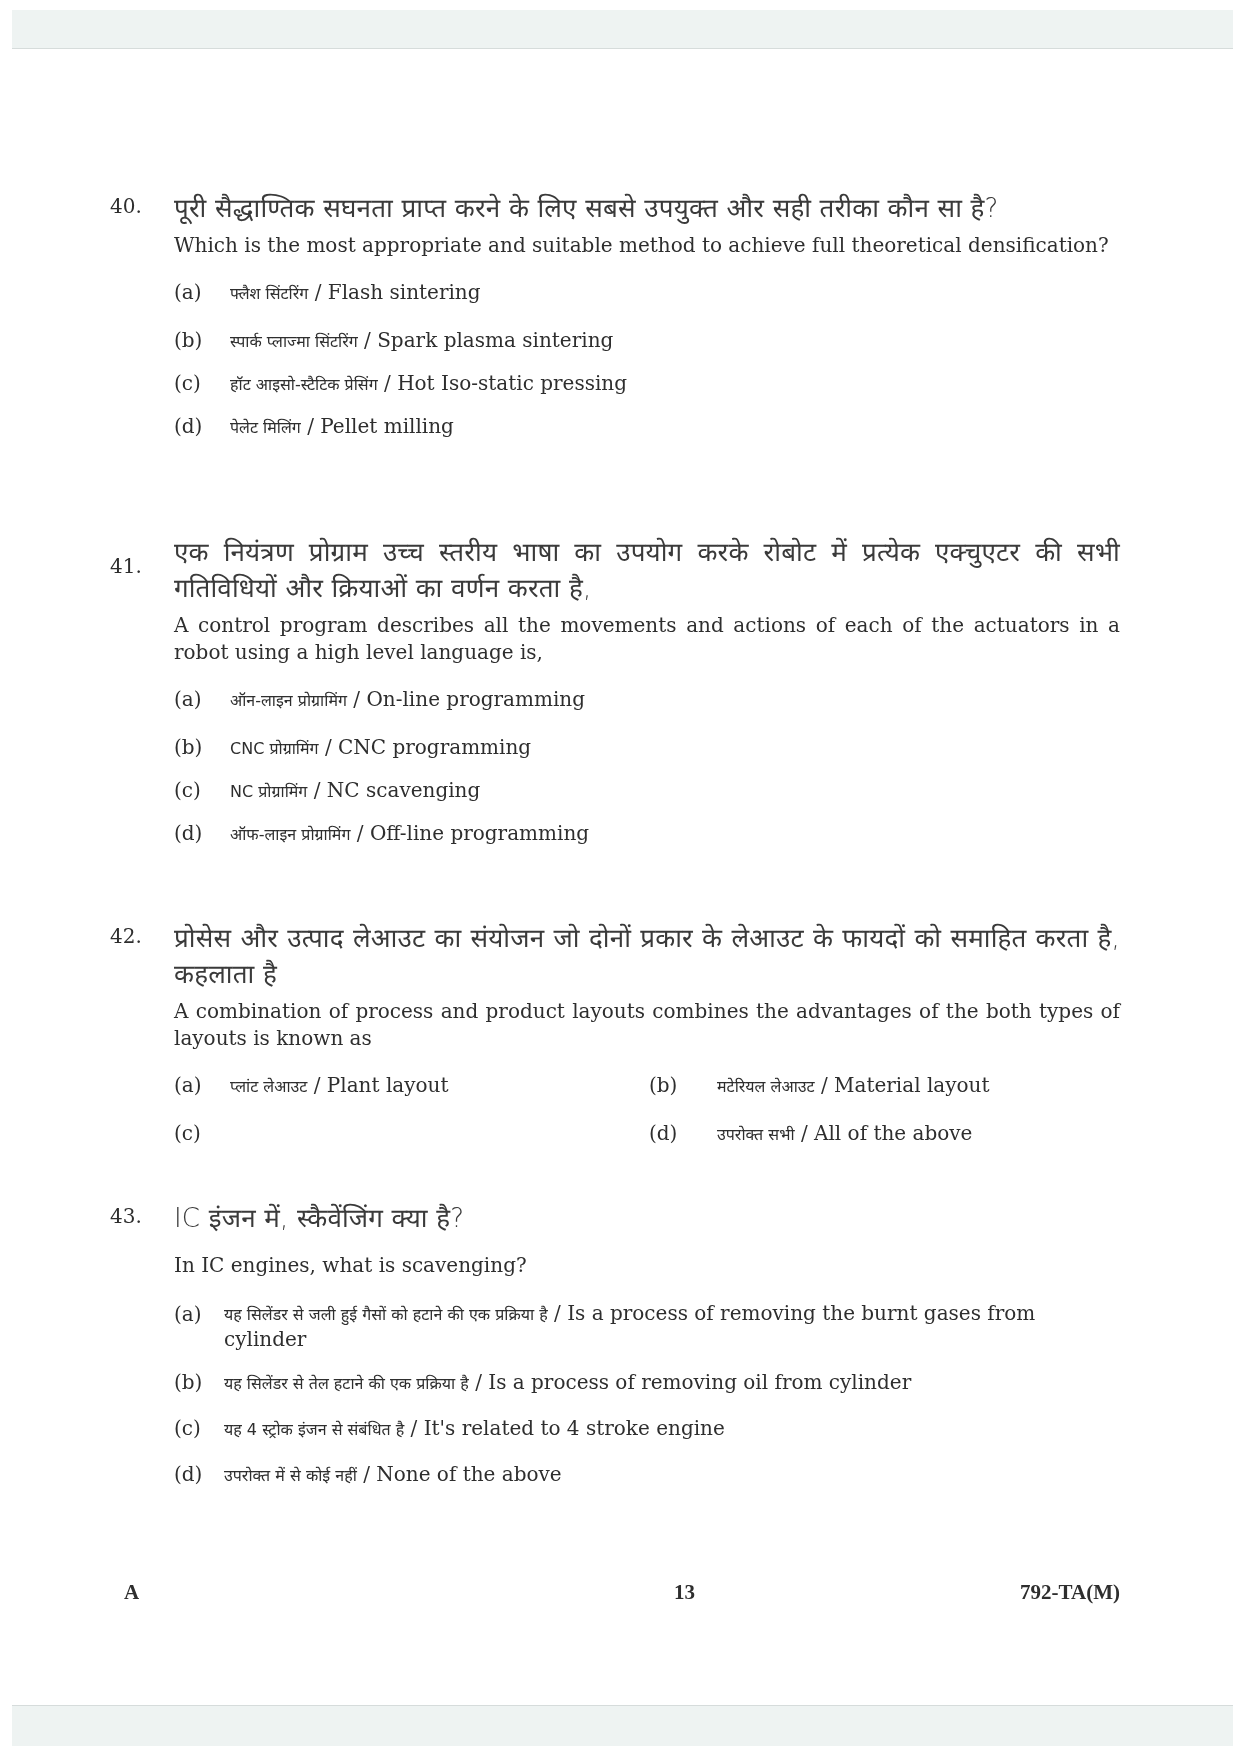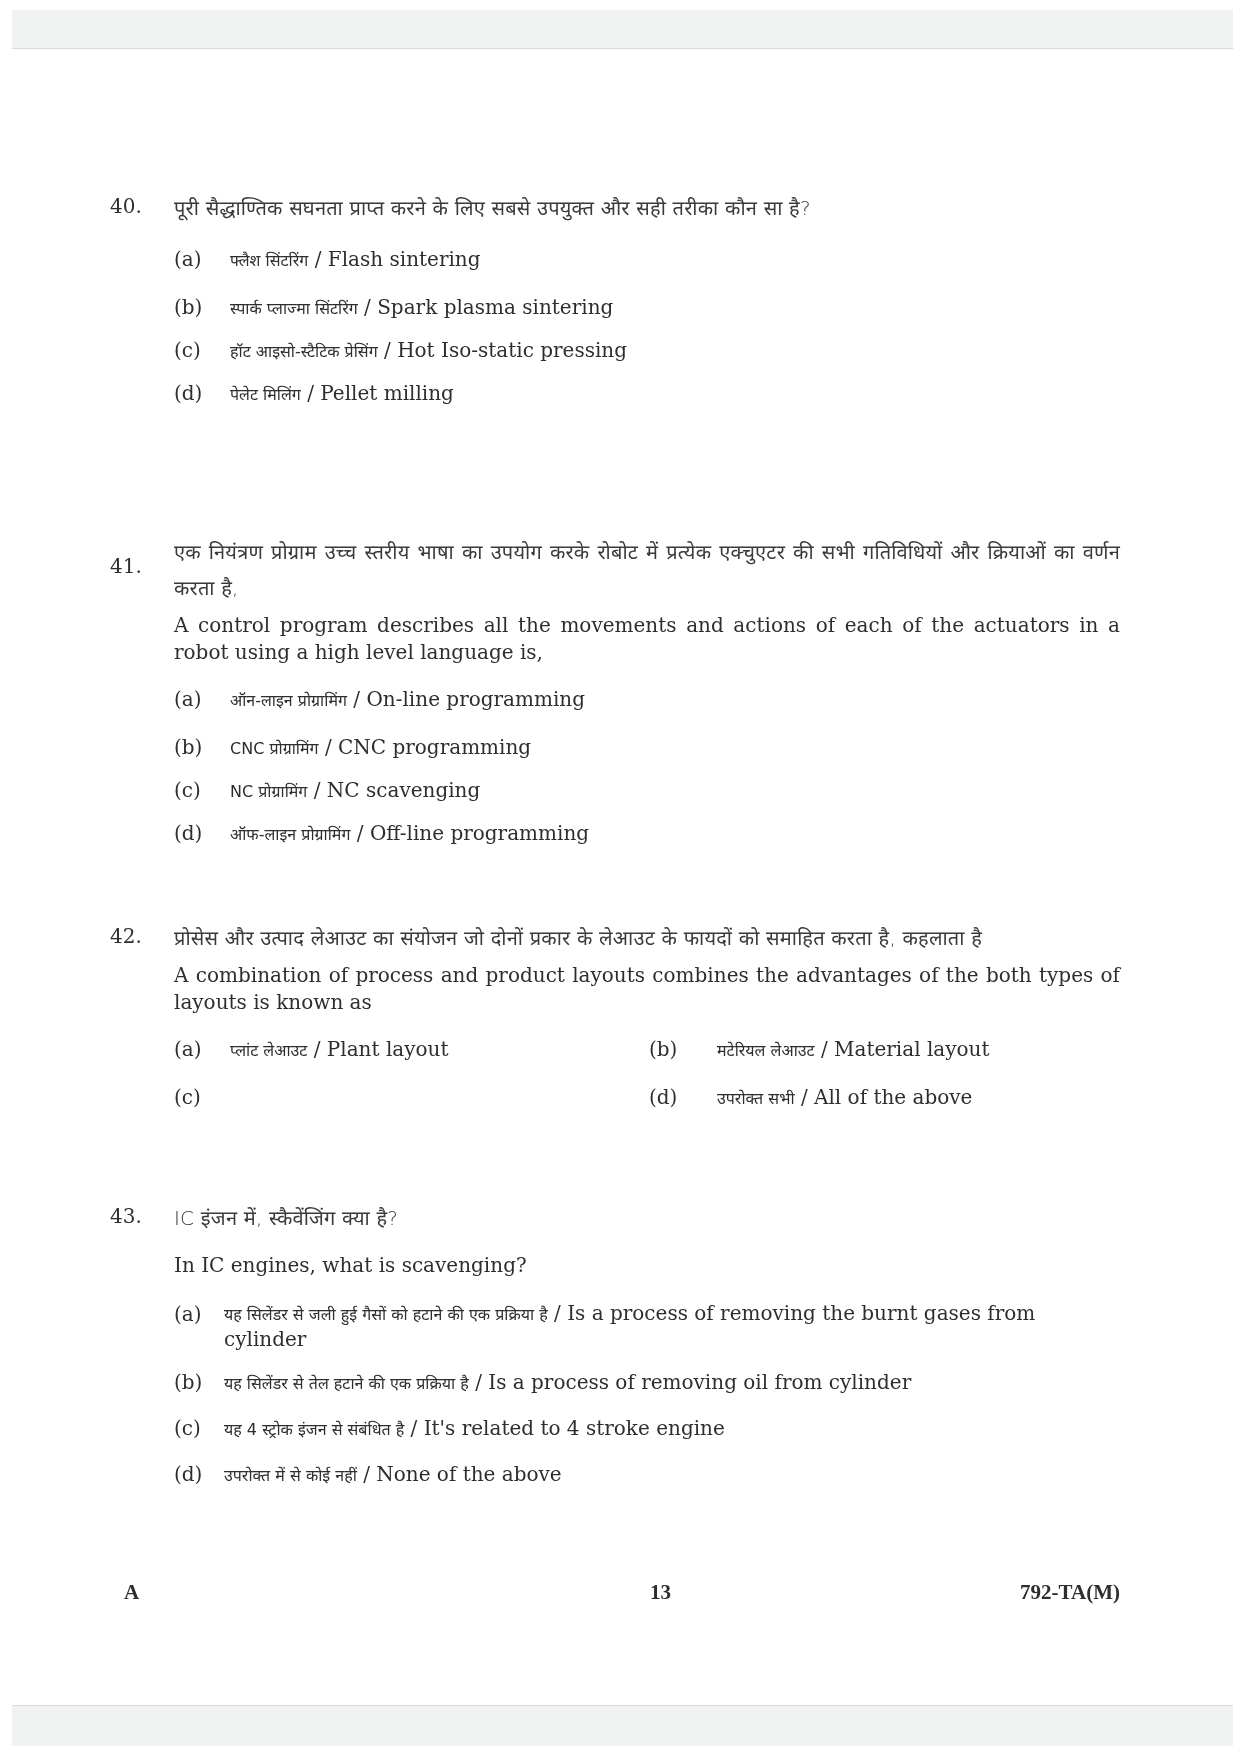--- a/index.html
+++ b/index.html
@@ -5,41 +5,42 @@
     html, body { margin: 0; padding: 0; }
     body {
       width: 1241px; height: 1755px; background: #ffffff; position: relative;
       font-family: "DejaVu Serif", "Liberation Serif", serif; color: #2e2e2e; overflow: hidden;
     }
     .band { position: absolute; left: 12px; width: 1221px; background: #eef3f2; }
     .band-top { top: 10px; height: 38px; border-bottom: 1px solid #d6dcdb; }
     .band-bottom { top: 1705px; height: 40px; border-top: 1px solid #d6dcdb; }
     .q { position: absolute; left: 110px; width: 1010px; }
     .qnum { position: absolute; left: 0; top: 0; font-size: 20px; }
-    .hi { margin-left: 64px; font-size: 20px; line-height: 36px; font-family: "DejaVu Sans", sans-serif; font-weight: 300; color: #3a3a3a; letter-spacing: 0.2px; }
+    .hi { margin-left: 64px; font-size: 26px; line-height: 36px; font-family: "DejaVu Sans", sans-serif; font-weight: 300; color: #3a3a3a; letter-spacing: 0.2px; }
     .en { margin-left: 64px; font-size: 20px; line-height: 27px; margin-top: 6px; text-align: justify; }
     .opts { margin-left: 64px; margin-top: 14px; }
     .opt { display: flex; font-size: 20px; line-height: 27px; margin-bottom: 20px; }
     .opt .lbl { width: 56px; flex: none; }
     .opt .txt { flex: 1; }
     .opt .hin { font-family: "DejaVu Sans", sans-serif; font-size: 16px; }
     .grid2 { display: grid; grid-template-columns: 475px 1fr; column-gap: 0; }
     .grid2 .opt .lbl { width: 56px; }
     .grid2 .opt.right .lbl { width: 68px; }
     .footer { position: absolute; top: 1580px; left: 110px; width: 1010px; font-size: 21px; font-weight: bold; font-family: "Liberation Serif", serif; }
     .footer span { position: absolute; top: 0; }
   </style>
 </head>
 <body>
 
 <div class="band band-top"></div>
 
 <div class="q" style="top:190px;">
   <div class="qnum" style="top:4px;">40.</div>
   <div class="hi">पूरी सैद्धाण्तिक सघनता प्राप्त करने के लिए सबसे उपयुक्त और सही तरीका कौन सा है?</div>
+  <div class="en">Which is the most appropriate and suitable method to achieve full theoretical densification?</div>
   <div class="opts" style="margin-top:20px;">
     <div class="opt">
         <span class="lbl">(a)</span>
         <span class="txt"><span class="hin">फ्लैश सिंटरिंग</span><span> / </span><span>Flash sintering</span></span>
       </div>
     <div class="opt" style="margin-bottom:15px;">
         <span class="lbl">(b)</span>
         <span class="txt"><span class="hin">स्पार्क प्लाज्मा सिंटरिंग</span><span> / </span><span>Spark plasma sintering</span></span>
       </div>
     <div class="opt" style="margin-bottom:15px;">
@@ -119,17 +120,17 @@
       </div>
     <div class="opt">
         <span class="lbl" style="width:50px;">(d)</span>
         <span class="txt"><span class="hin">उपरोक्त में से कोई नहीं</span><span> / </span><span>None of the above</span></span>
       </div>
   </div>
 </div>
 
 <div class="footer">
   <span style="left:14px;">A</span>
-  <span style="left:540px;">13</span>
+  <span style="left:564px;">13</span>
   <span style="right:0;">792-TA(M)</span>
 </div>
 
 <div class="band band-bottom"></div>
 
 </body></html>

